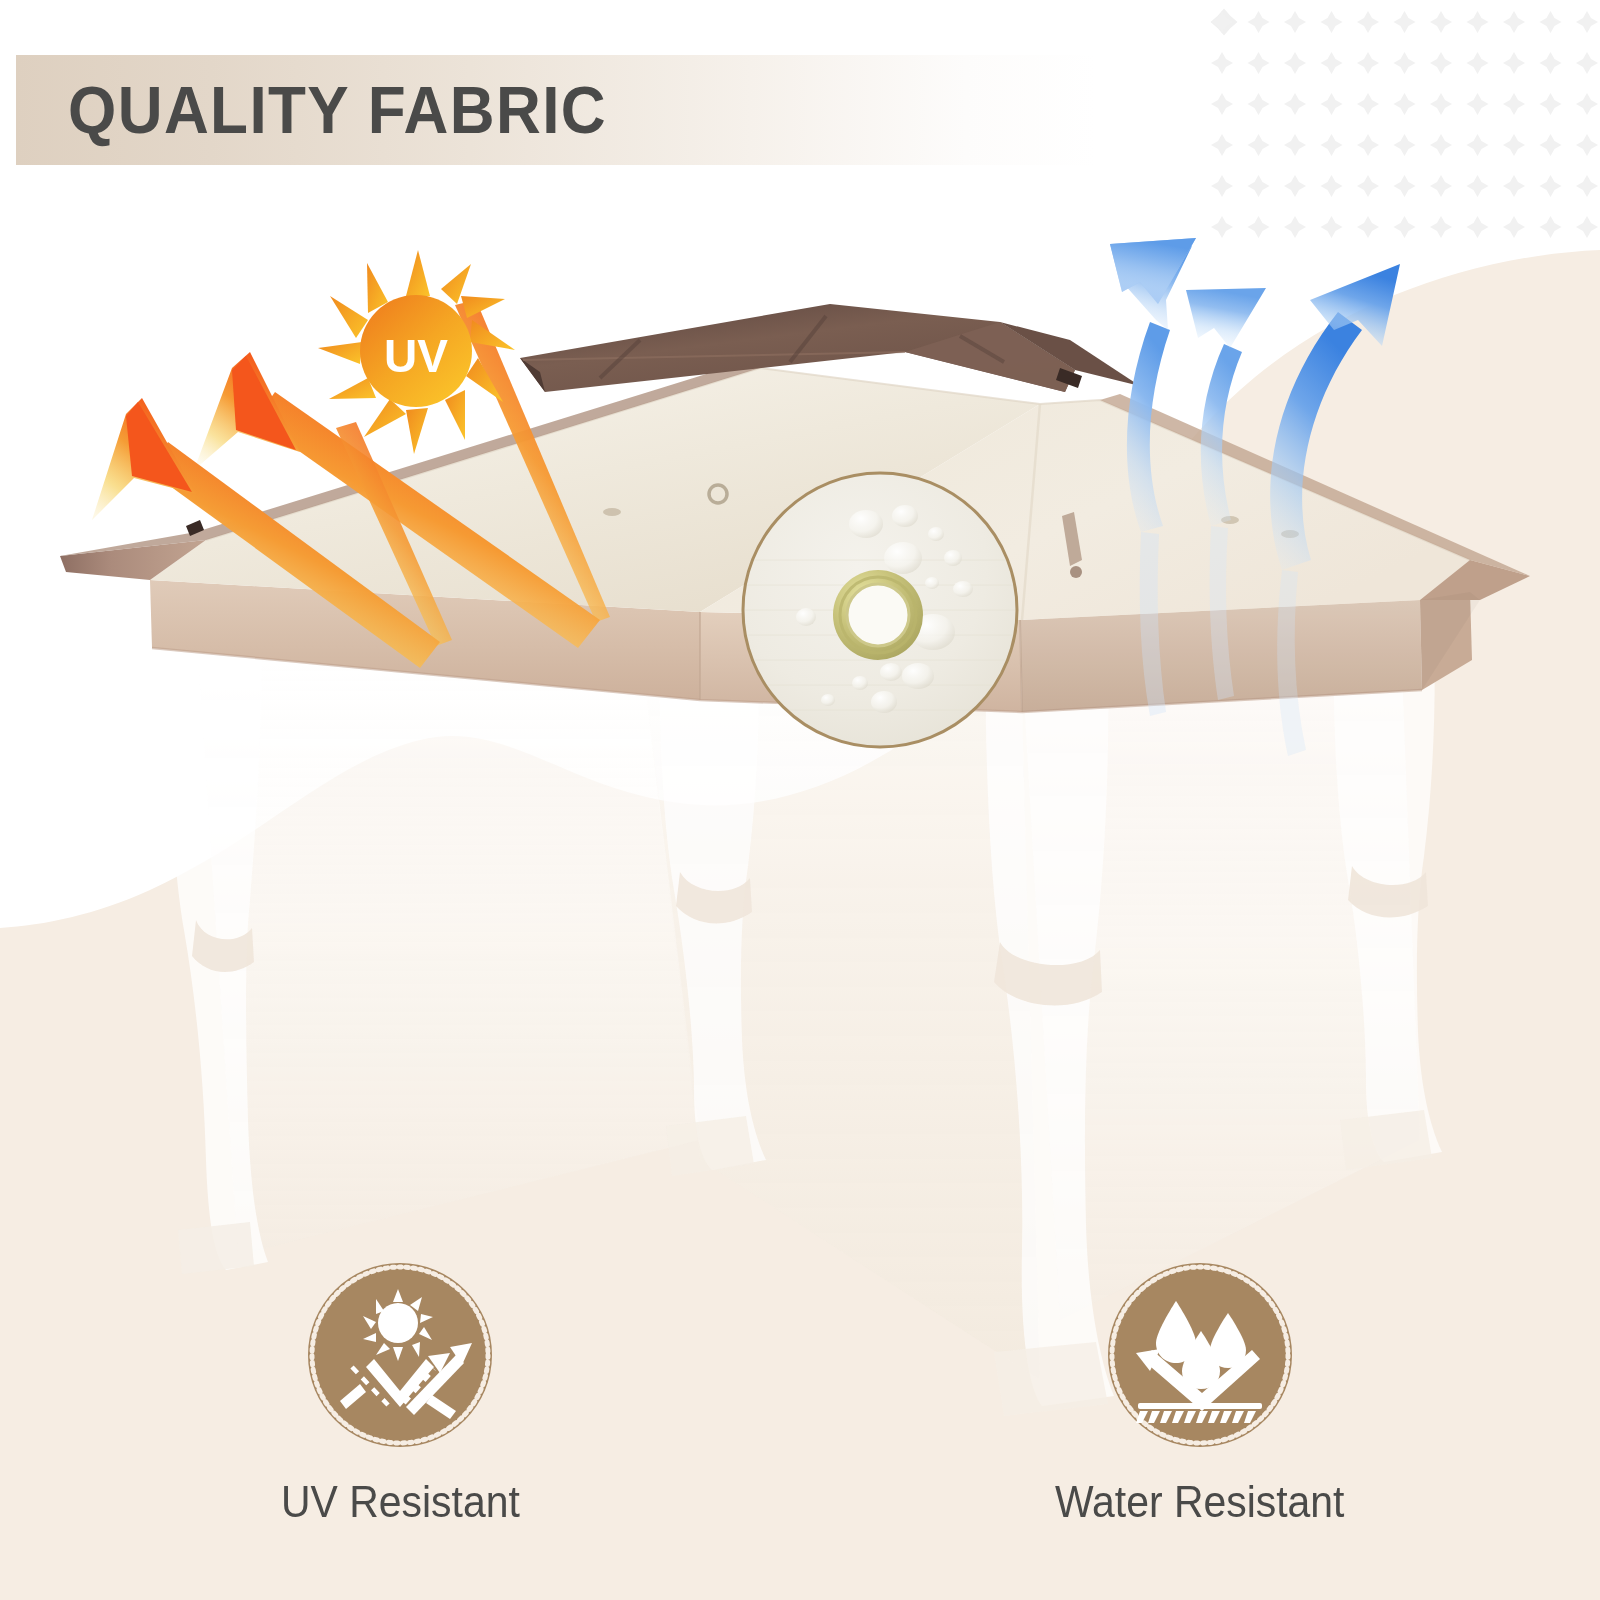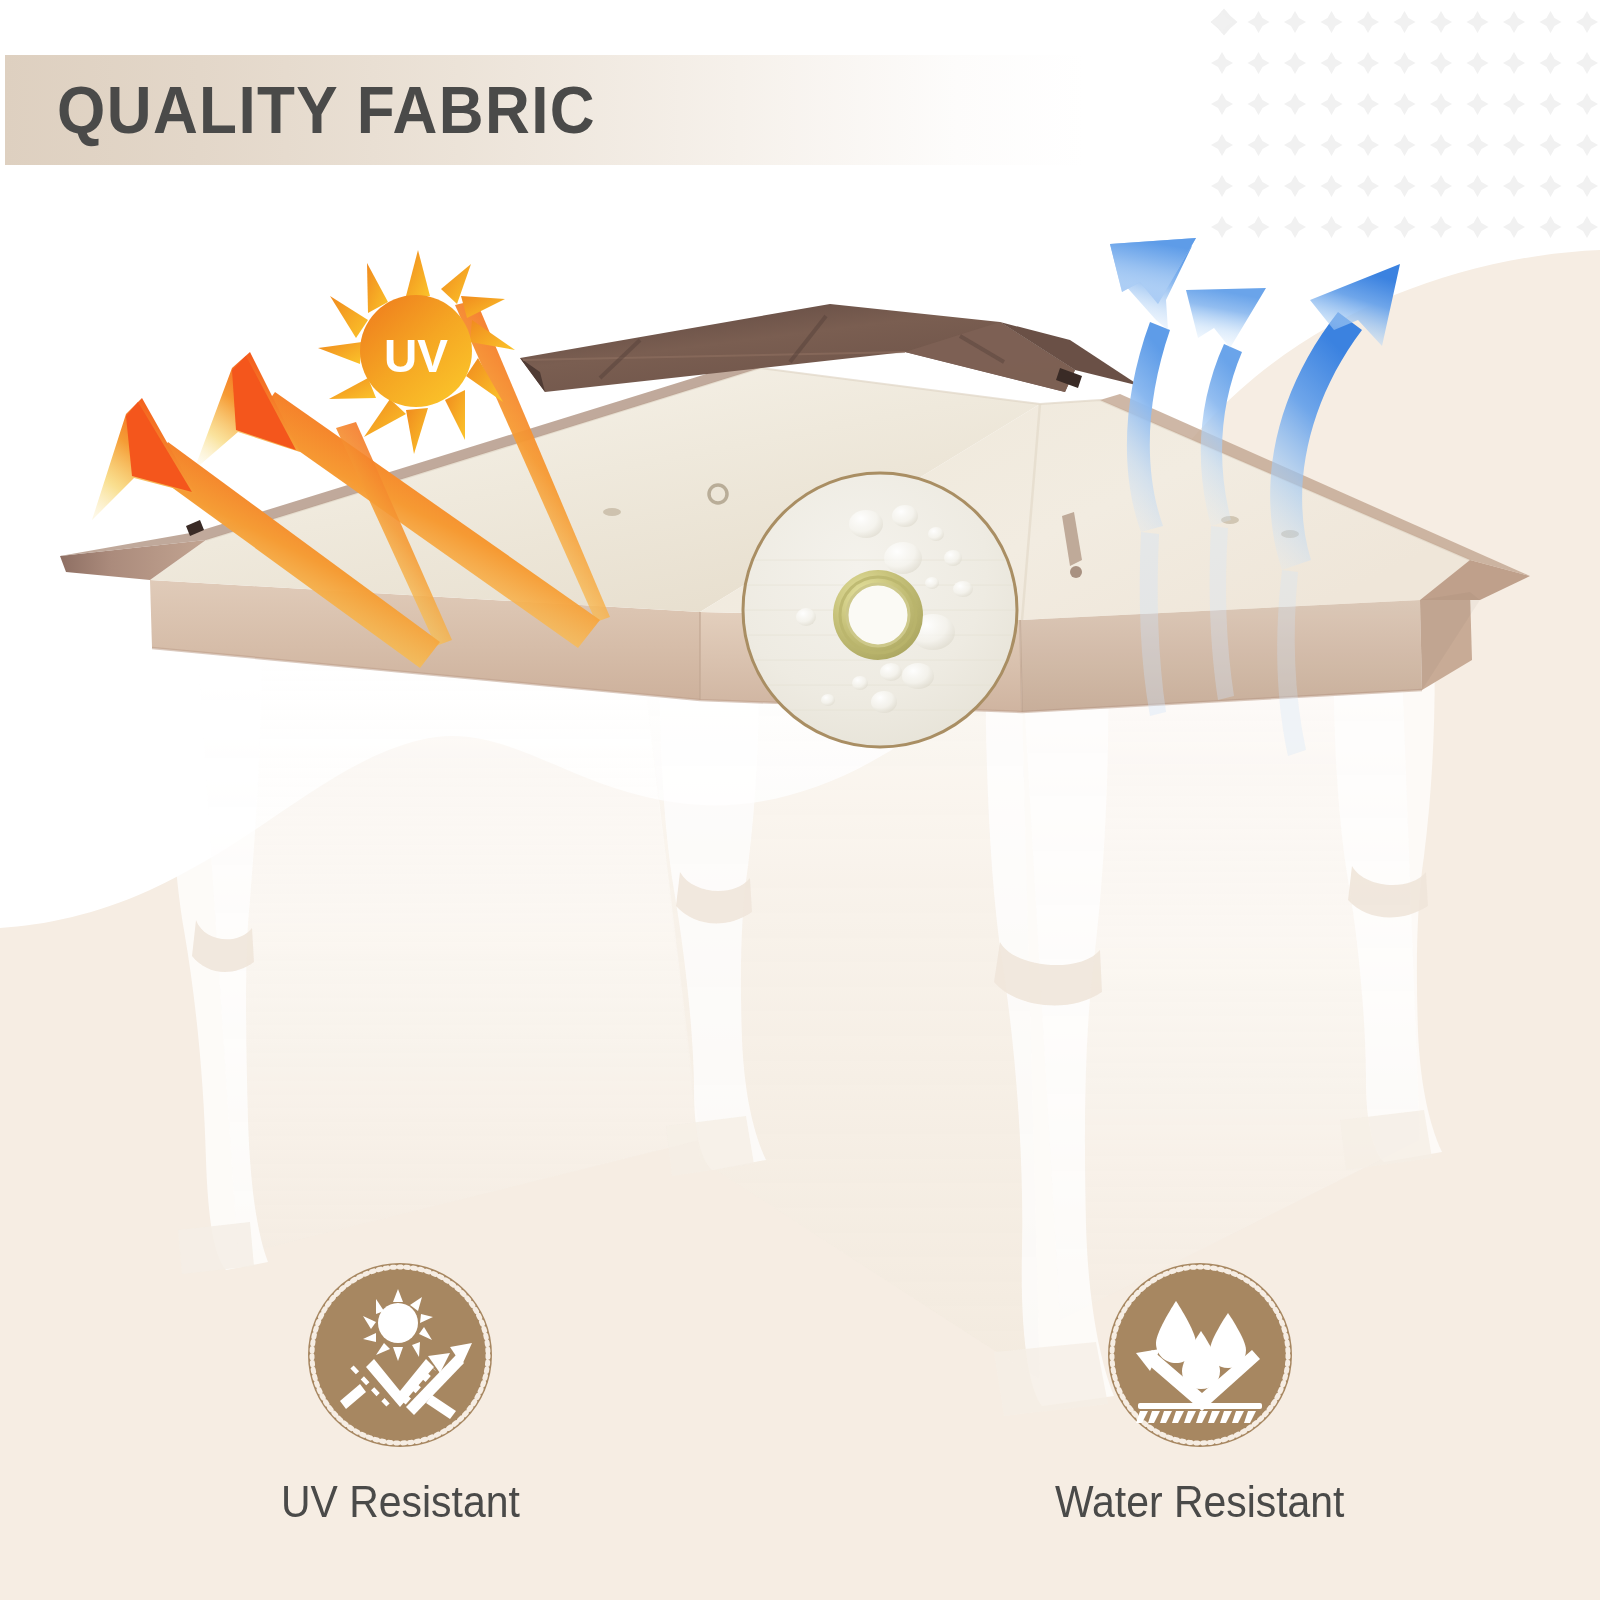--- a/index.html
+++ b/index.html
@@ -27,21 +27,21 @@
   .layer {
     position: absolute;
     left: 0; top: 0;
     width: 1600px;
     height: 1600px;
   }
 
   
   #title-banner {
     position: absolute;
-    left: 5px;
+    left: 16px;
     top: 55px;
     width: 1080px;
     height: 110px;
     background: linear-gradient(90deg,
         #ded0c0 0%,
         #e3d7c9 18%,
         #ece3d8 42%,
         #f6f1eb 68%,
         #fdfcfb 88%,
         #ffffff 100%);

